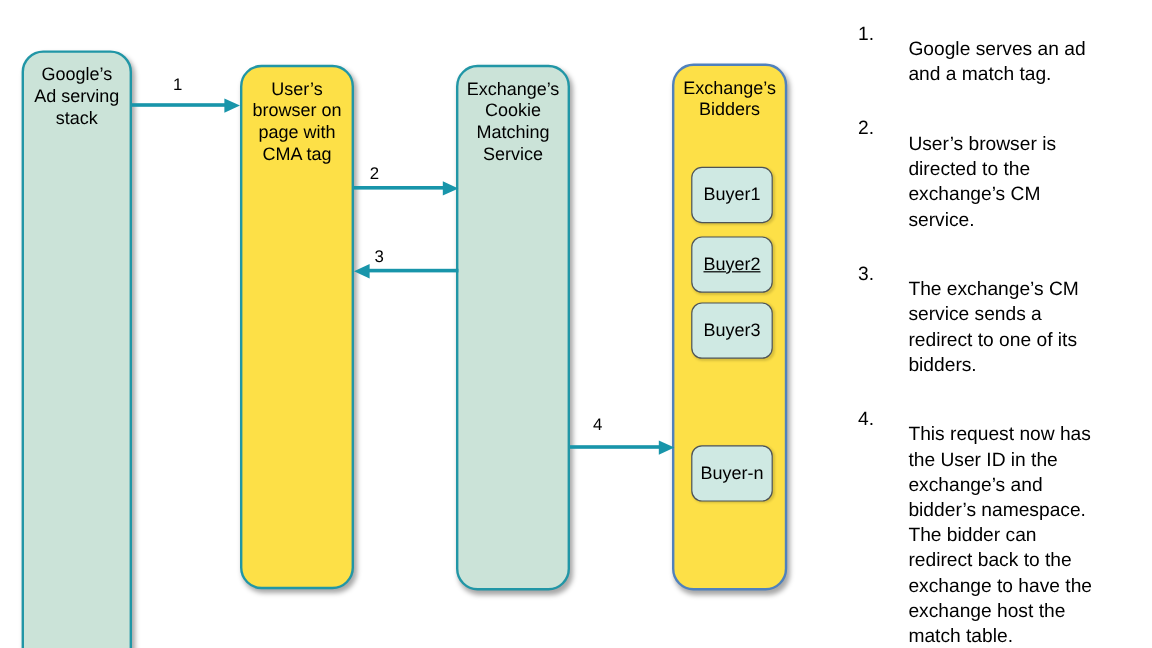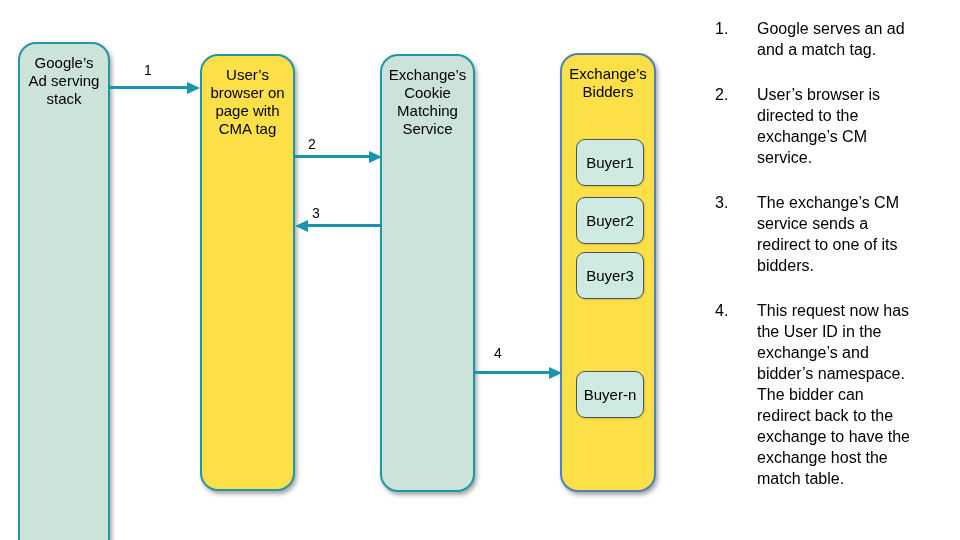--- a/index.html
+++ b/index.html
@@ -46,21 +46,21 @@
     background: #cfe9e3;
     border: 1.5px solid #4d5357;
     border-radius: 9px;
     box-shadow: 1px 1px 2px rgba(0,0,0,0.15);
     display: flex;
     align-items: center;
     justify-content: center;
     font-size: 15px;
   }
   .buyer.b1 { top: 84px; }
-  .buyer.b2 { top: 142px; }
+  .buyer.b2 { top: 142px; text-decoration: underline; }
   .buyer.b3 { top: 197px; }
   .buyer.b4 { top: 316px; }
 
   
   .arrow { position: absolute; height: 12px; }
   .arrow .shaft {
     position: absolute;
     top: 4px;
     height: 3px;
     background: #1895aa;
@@ -99,21 +99,21 @@
     top: 18px;
     width: 240px;
   }
   .step {
     display: flex;
     margin-bottom: 24px;
     font-size: 16px;
     line-height: 21px;
   }
   .step-num { width: 42px; flex: none; }
-  .step-text { flex: 1; white-space: pre-line; }
+  .step-text { flex: 1; white-space: pre-line; margin-top: 13px; }
 </style>
 </head>
 <body>
 
 <div class="canvas">
 
   <div class="lane green" id="lane1">
     <div class="lane-title">Google’s
 Ad serving
 stack</div>

